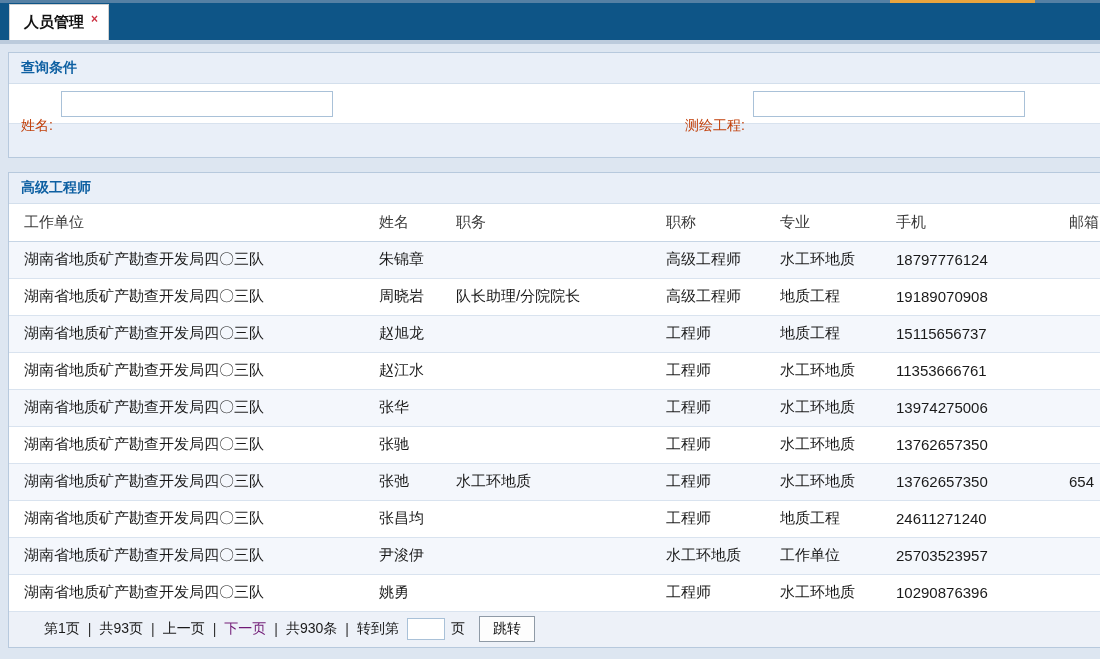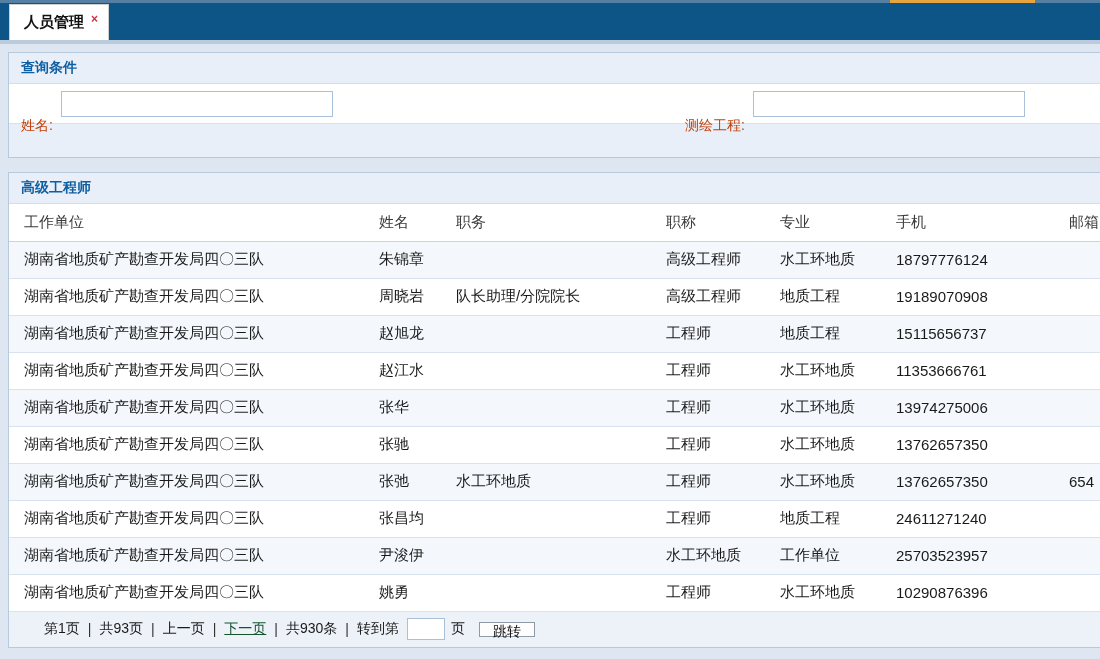--- a/index.html
+++ b/index.html
@@ -81,27 +81,27 @@
   tr.odd td { background: #f4f7fc; }
   tr.even td { background: #ffffff; }
 
   
   .pagination {
     width: 1280px; height: 35px; background: #edf1f8;
     display: flex; align-items: center; padding-left: 35px;
     font-size: 14px; color: #1a1a1a;
   }
   .pagination .sep { margin: 0 8px; color: #333; }
-  .page-link { color: #14532d; text-decoration: underline; cursor: pointer; }
+  .page-link { color: #701a75; cursor: pointer; }
   .goto-input {
     width: 38px; height: 22px; border: 1px solid #a9c1d8; background: #fff;
     margin: 0 6px 0 8px; font-size: 13px; padding: 0 3px; outline: none;
   }
   .jump-button {
-    margin-left: 14px; height: 15px; padding: 0 13px;
+    margin-left: 14px; height: 26px; padding: 0 13px;
     background: #fdfdfd; border: 1px solid #8f9aa6;
     font-size: 14px; color: #111; cursor: pointer;
     font-family: "Liberation Sans", "DejaVu Sans", sans-serif;
   }
 </style>
 </head>
 <body>
 
 <div class="top-strip">
   <div class="orange-seg"></div>

